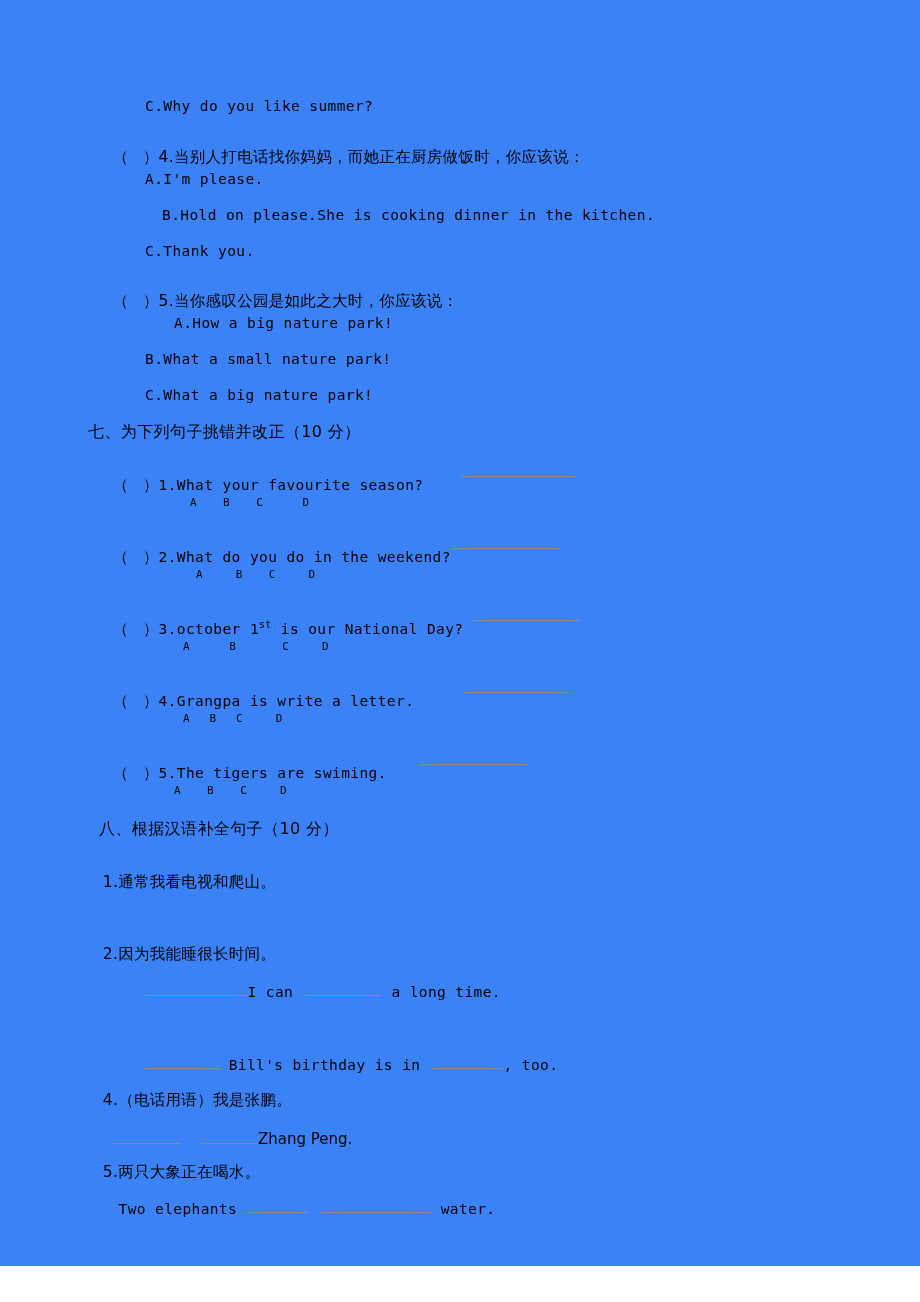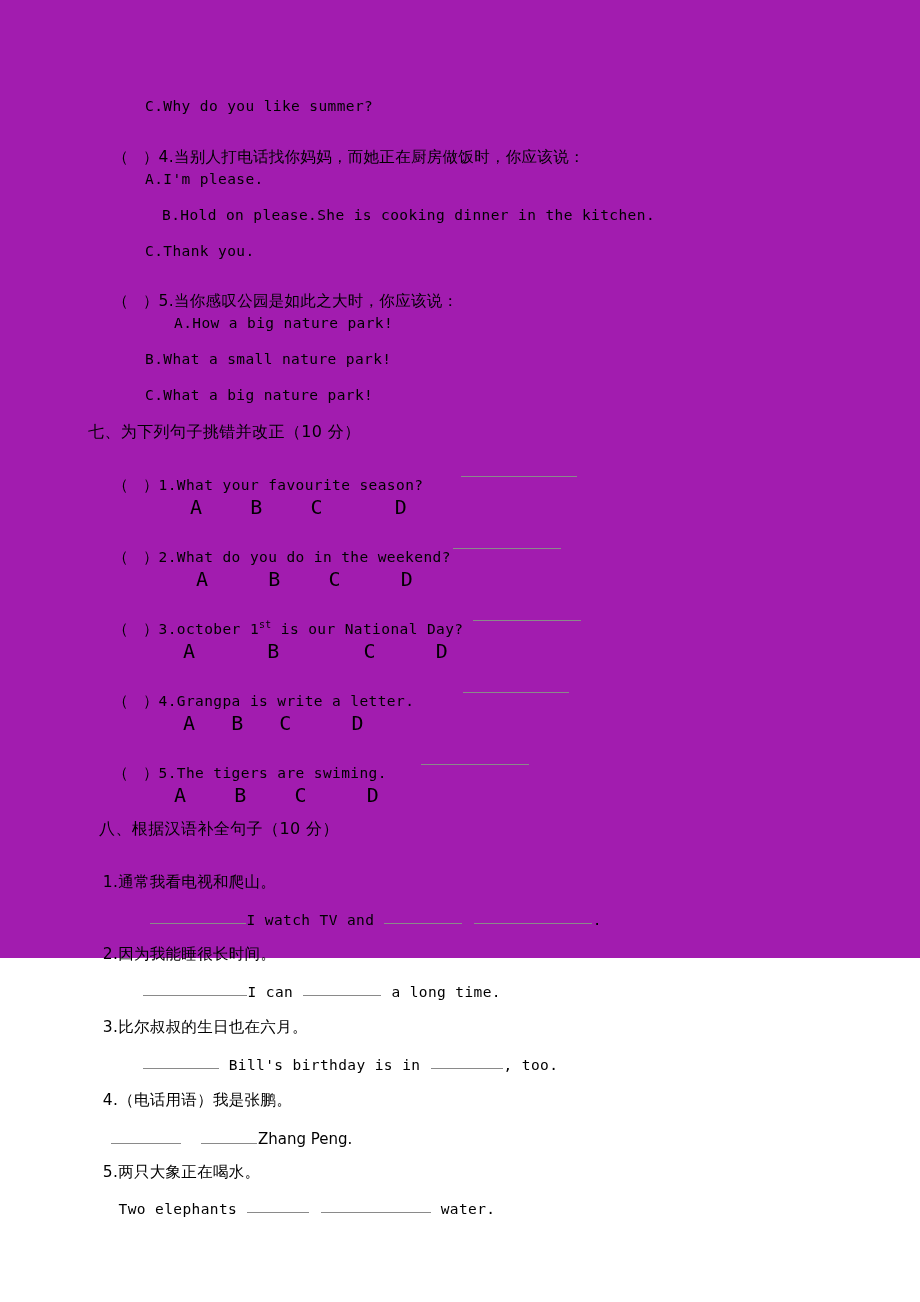--- a/index.html
+++ b/index.html
@@ -13,22 +13,22 @@
     height: 1302px;
     position: relative;
     font-family: "Liberation Sans", sans-serif;
     color: #000000;
     overflow: hidden;
   }
 
   .page {
     position: relative;
     width: 920px;
-    height: 958px;
-    background: #a21caf;
+    height: 1266px;
+    background: #3b82f6;
   }
 
   
   .row {
     position: absolute;
     white-space: pre;
     line-height: 1;
   }
 
   
@@ -71,21 +71,21 @@
     border-bottom: 1.4px solid #8a8a8a;
     height: 0.95em;
     vertical-align: baseline;
     margin: 0 1px;
   }
 
   
   .abcd {
     position: absolute;
     font-family: "DejaVu Sans Mono", "Liberation Mono", monospace;
-    font-size: 20px;
+    font-size: 11px;
     white-space: pre;
     line-height: 1;
   }
 
   sup.ord {
     font-size: 0.68em;
     vertical-align: super;
     line-height: 0;
   }
 </style>
@@ -142,34 +142,28 @@
     <span class="bracket">（   ）</span><span class="mono">5.</span><span class="mono"><span class="u">The</span><span> </span><span class="u">tigers</span><span> </span><span class="u">are</span><span> </span><span class="u">swiming</span><span>.</span></span>
   </div>
   <span class="blank" style="position:absolute; left:420px; top:749px; width:108px;"></span>
   <div class="abcd" style="left:174px; top:785px;">A    B    C     D</div>
 
   <div class="row cn-head" style="left:99px; top:821px;text-align:right;">八、根据汉语补全句子（10 分）</div>
 
   <div class="row" style="left:85px; top:858px;">
     <span class="cn">1.</span><span class="cn">通常我看电视和爬山。</span>
   </div>
-  <div class="row mono" style="left:112px; top:895px;">
-    <span class="blank" style="width:96px;"></span><span>I watch TV and </span><span class="blank" style="width:78px;"></span><span> </span><span class="blank" style="width:118px;"></span><span>.</span>
-  </div>
 
   <div class="row" style="left:85px; top:930px;">
     <span class="cn">2.</span><span class="cn">因为我能睡很长时间。</span>
   </div>
   <div class="row mono" style="left:105px; top:967px;">
     <span class="blank" style="width:104px;"></span><span>I can </span><span class="blank" style="width:78px;"></span><span> a long time.</span>
   </div>
 
-  <div class="row" style="left:85px; top:1003px;">
-    <span class="cn">3.</span><span class="cn">比尔叔叔的生日也在六月。</span>
-  </div>
   <div class="row mono" style="left:105px; top:1040px;">
     <span class="blank" style="width:76px;"></span><span> Bill's birthday is in </span><span class="blank" style="width:72px;"></span><span>, too.</span>
   </div>
 
   <div class="row" style="left:85px; top:1076px;">
     <span class="cn">4.</span><span class="cn">（电话用语）我是张鹏。</span>
   </div>
   <div class="row" style="left:92px; top:1112px;">
     <span class="blank" style="width:70px;"></span><span class="mono">  </span><span class="blank" style="width:56px;"></span><span class="sans">Zhang Peng.</span>
   </div>

